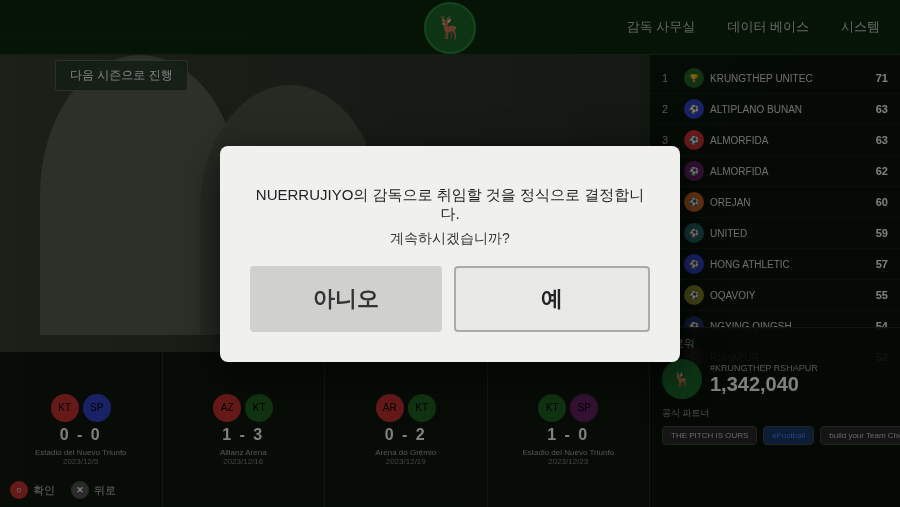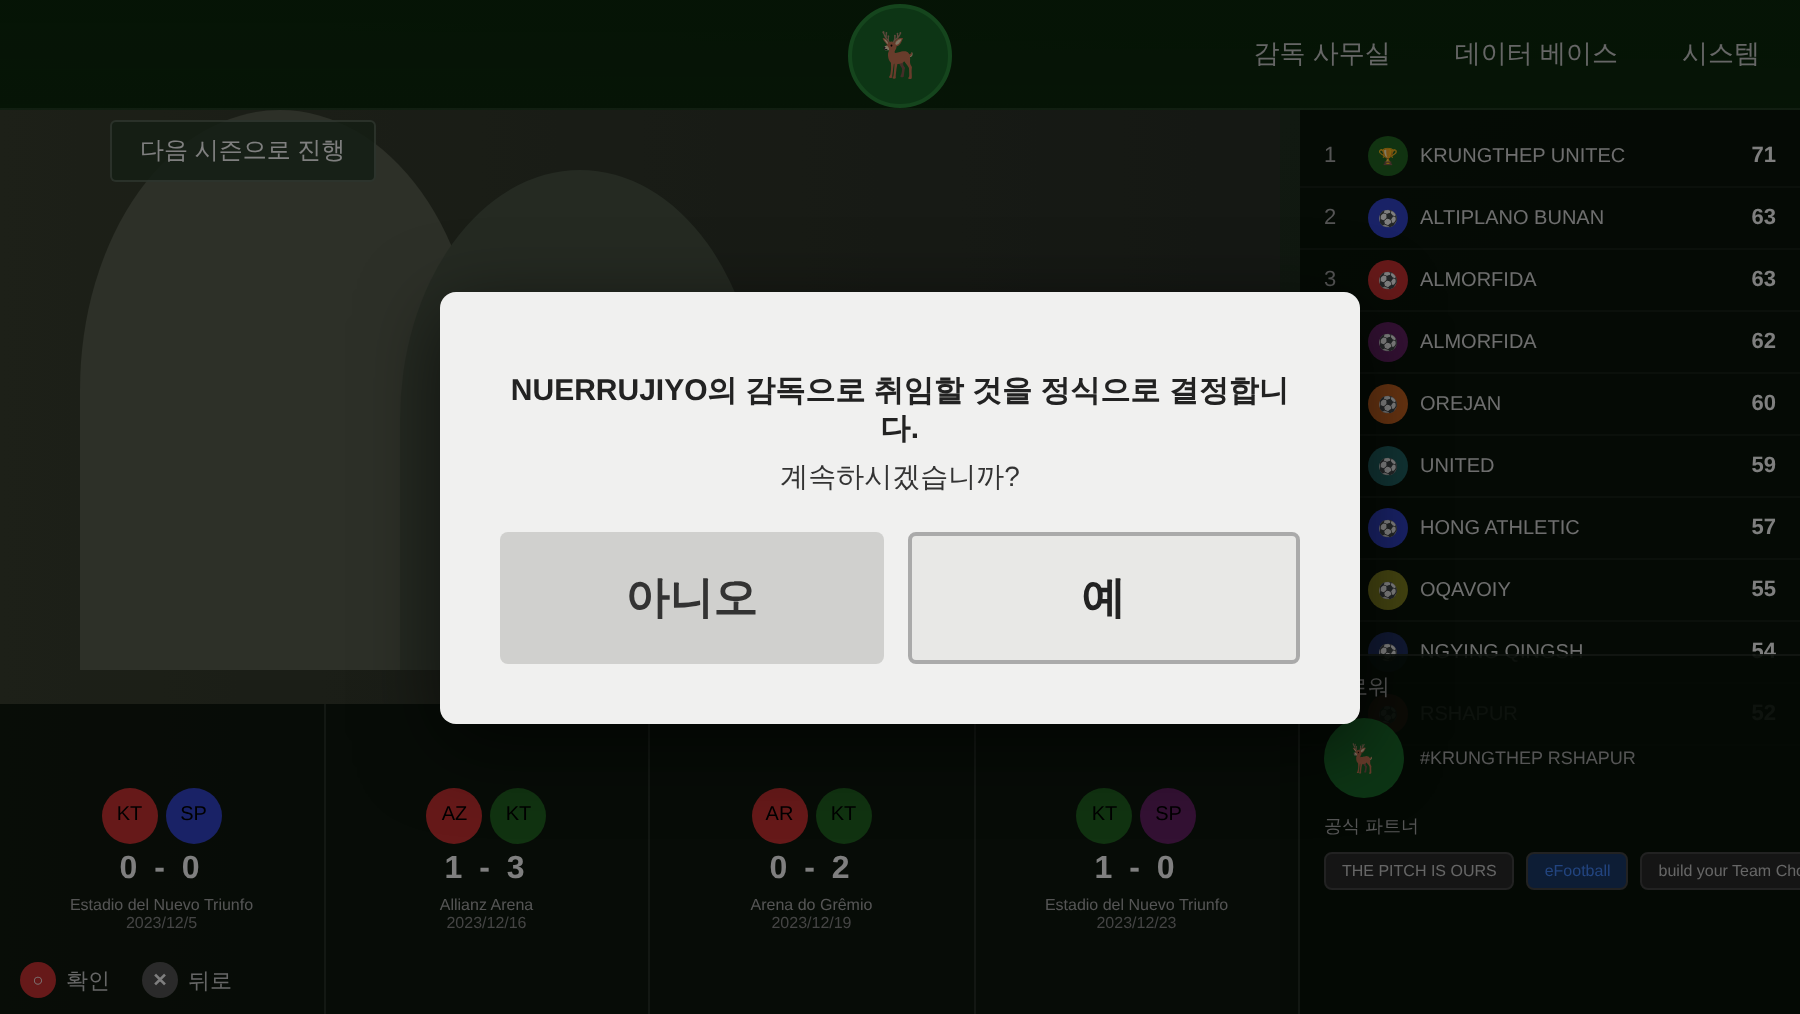--- a/index.html
+++ b/index.html
@@ -377,21 +377,21 @@
       width: 460px;
       padding: 40px 30px 30px;
       text-align: center;
       box-shadow: 0 10px 40px rgba(0,0,0,0.6);
     }
 
     .modal-text-main {
       color: #222222;
       font-size: 15px;
       margin-bottom: 6px;
-      font-weight: 700;
+      font-weight: 400;
     }
 
     .modal-text-sub {
       color: #333333;
       font-size: 14px;
       margin-bottom: 18px;
     }
 
     .modal-buttons {
       display: flex;
@@ -519,20 +519,21 @@
     </li>
   </ul>
 </div>
 
 <div class="follower-section">
   <div class="follower-title">팔로워</div>
   <div class="follower-logo">
     <div class="follower-logo-circle">🦌</div>
     <div class="follower-team-info">
       <div class="follower-hashtag">#KRUNGTHEP RSHAPUR</div>
+      <div class="follower-count">1,342,040</div>
     </div>
   </div>
   <div class="partner-title">공식 파트너</div>
   <div class="partner-logos">
     <div class="partner-badge">THE PITCH IS OURS</div>
     <div class="partner-badge partner-football">eFootball</div>
     <div class="partner-badge">build your Team Choose your League</div>
   </div>
 </div>
 

